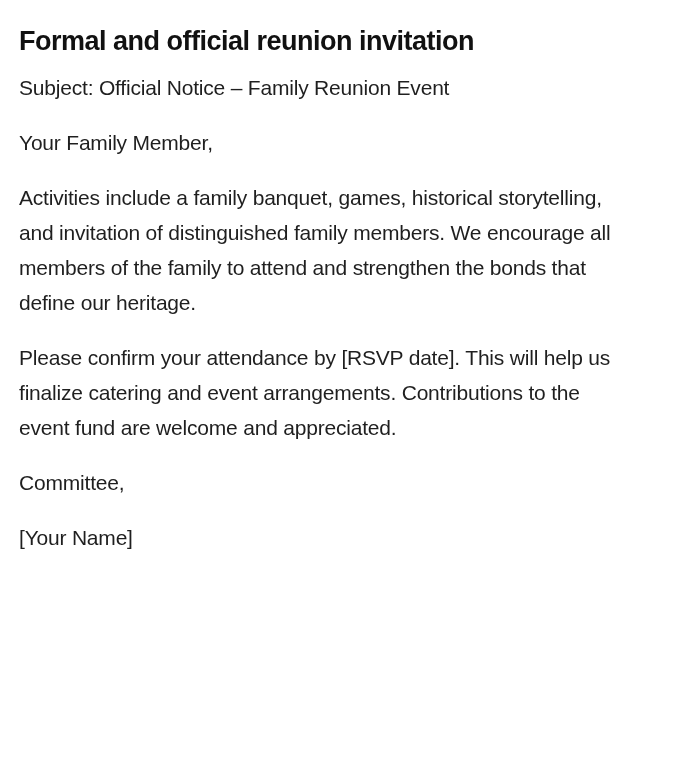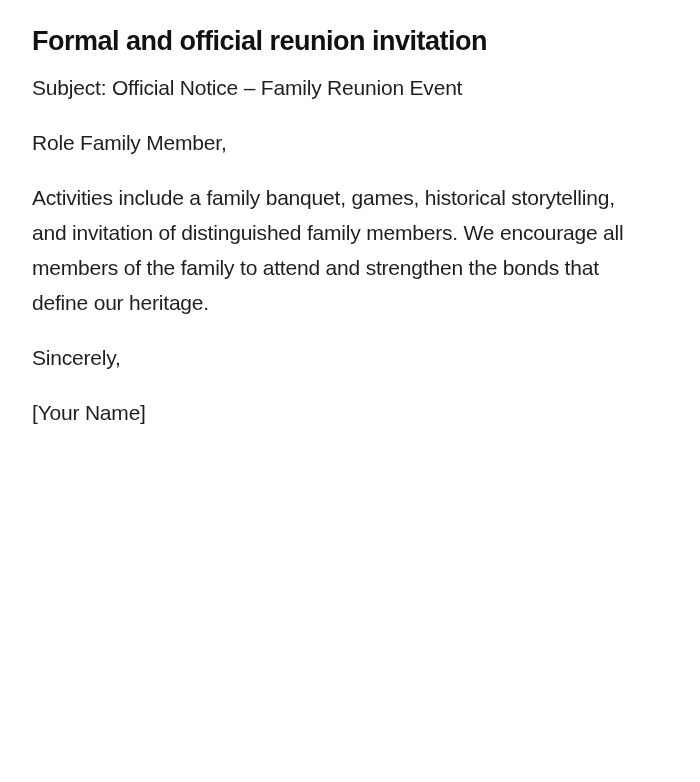--- a/index.html
+++ b/index.html
@@ -12,21 +12,21 @@
     height: 782px;
     box-sizing: border-box;
     font-family: "Liberation Sans", "DejaVu Sans", sans-serif;
     color: #1f1f1f;
     overflow: hidden;
   }
   .document {
     box-sizing: border-box;
     width: 700px;
     height: 782px;
-    padding: 24px 40px 0 32px;
+    padding: 24px 40px 0 19px;
   }
   .doc-title {
     font-size: 27px;
     font-weight: 700;
     line-height: 34px;
     letter-spacing: -0.5px;
     color: #111111;
     margin: 0 0 12px 0;
   }
   .doc-paragraph {
@@ -39,23 +39,24 @@
   }
 </style>
 </head>
 <body>
 
 <main class="document">
   <h1 class="doc-title">Formal and official reunion invitation</h1>
 
   <p class="doc-paragraph">Subject: Official Notice – Family Reunion Event</p>
 
-  <p class="doc-paragraph">Role Family Member,</p>
+  <p class="doc-paragraph">Your Family Member,</p>
 
 
   <p class="doc-paragraph">Activities include a family banquet, games, historical storytelling, and invitation of distinguished family members. We encourage all members of the family to attend and strengthen the bonds that define our heritage.</p>
 
+  <p class="doc-paragraph">Please confirm your attendance by [RSVP date]. This will help us finalize catering and event arrangements. Contributions to the event fund are welcome and appreciated.</p>
 
-  <p class="doc-paragraph">Sincerely,</p>
+  <p class="doc-paragraph">Committee,</p>
 
   <p class="doc-paragraph">[Your Name]</p>
 
 </main>
 
 </body></html>

